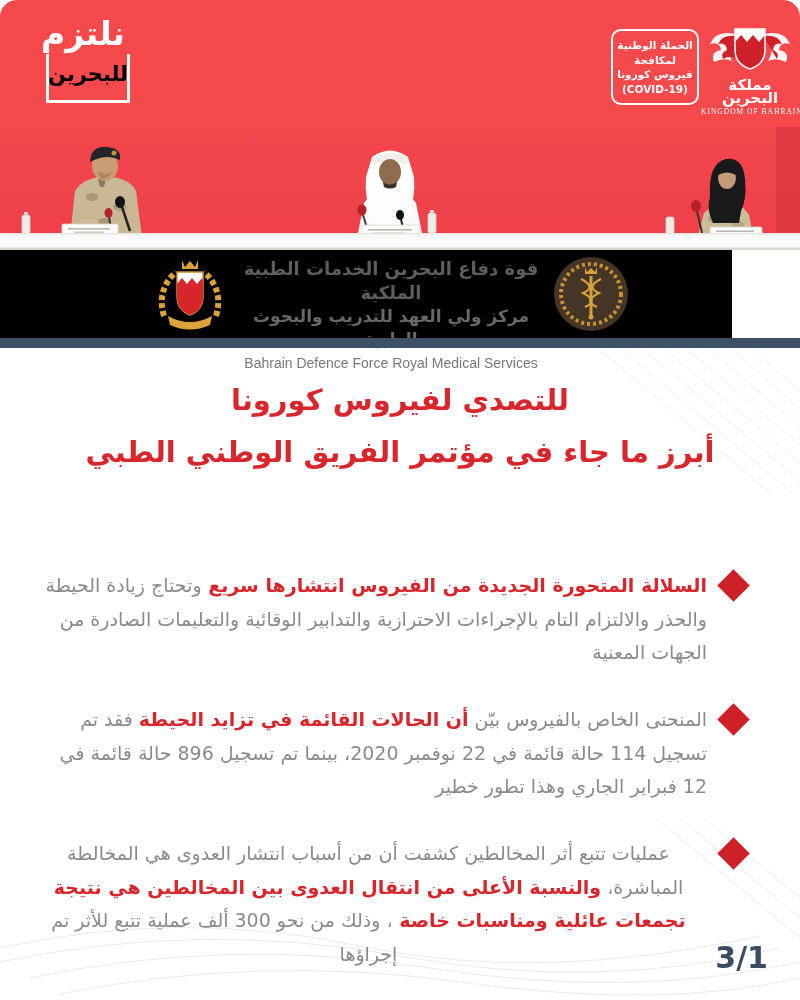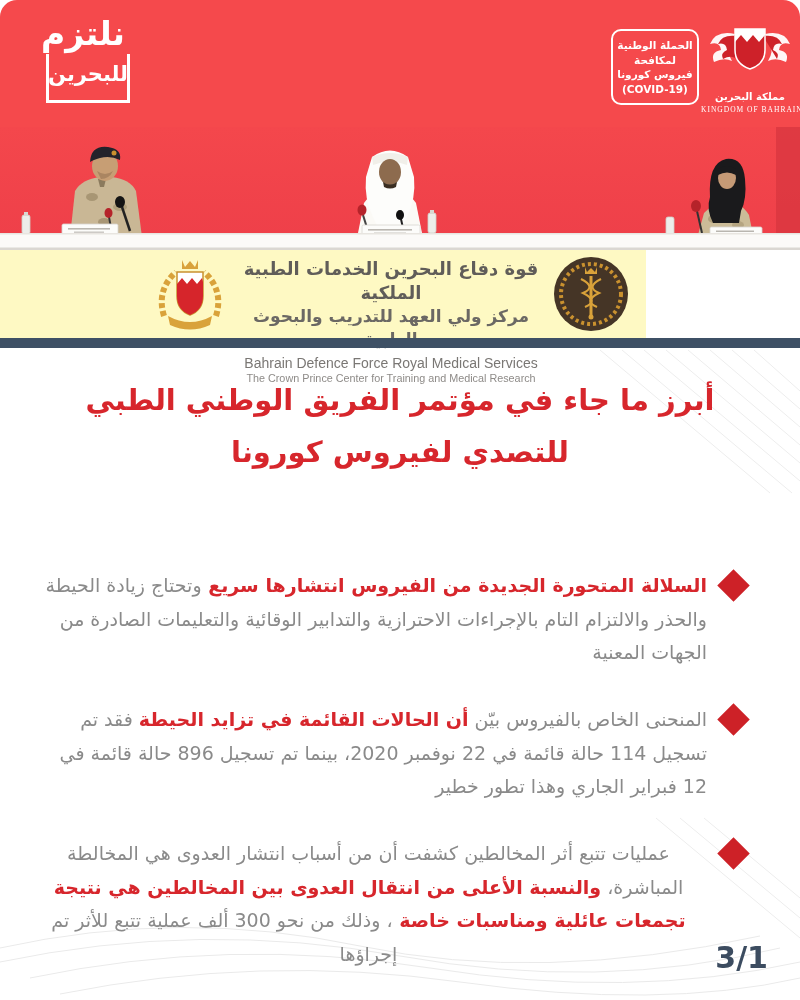--- a/index.html
+++ b/index.html
@@ -6,35 +6,35 @@
   body{width:800px;font-family:"DejaVu Sans",sans-serif;background:#fff;}
   .canvas{position:relative;width:800px;height:1000px;overflow:hidden;background:#ffffff;border-radius:17px;}
 
   
   .header{position:absolute;left:0;top:0;width:800px;height:127px;background:#F5494C;}
   .logo-block{position:absolute;left:46px;top:14px;width:84px;text-align:center;}
   .logo-word{position:relative;z-index:2;display:inline-block;background:#F5494C;
              padding:0 5px;color:#fff;font-weight:bold;font-size:33px;line-height:40px;}
   .logo-box{position:relative;z-index:1;margin-top:-9px;border:3px solid #fff;
             height:52px;display:flex;align-items:center;justify-content:center;
-            color:#ffffff;font-weight:bold;font-size:21px;}
+            color:#000000;font-weight:bold;font-size:21px;}
   .badge{position:absolute;left:611px;top:29px;width:88px;height:76px;border:2px solid #fff;
          border-radius:10px;box-sizing:border-box;display:flex;flex-direction:column;
          justify-content:center;text-align:center;color:#fff;font-weight:bold;
          font-size:10.5px;line-height:14.5px;}
   .kingdom{position:absolute;left:701px;top:26px;width:98px;text-align:center;color:#fff;}
-  .kingdom .ar{font-size:10px;font-weight:bold;line-height:13px;margin-top:12px;}
+  .kingdom .ar{font-size:15px;font-weight:bold;line-height:13px;margin-top:1px;}
   .kingdom .en{font-family:"Liberation Serif",serif;font-size:7.5px;letter-spacing:1px;
                margin-top:2px;white-space:nowrap;}
 
   
   .photo{position:absolute;left:0;top:127px;width:800px;height:123px;}
 
   
-  .banner{position:absolute;left:0;top:250px;width:646px;height:98px;background:#fef9c3;}
+  .banner{position:absolute;left:0;top:250px;width:732px;height:98px;background:#000000;}
   .banner .navy{position:absolute;left:0;bottom:0;width:800px;height:10px;background:#3E5065;}
   .bdf-emblem{position:absolute;left:148px;top:4px;}
   .med-emblem{position:absolute;left:552px;top:5px;}
   .banner-text{position:absolute;left:235px;top:7px;width:312px;text-align:center;}
   .banner-text .ar1{font-size:18px;font-weight:bold;color:#605D59;line-height:24px;}
   .banner-text .ar2{font-size:17px;font-weight:bold;color:#6B6864;line-height:23px;}
   .banner-text .en1{font-family:"Liberation Sans",sans-serif;font-size:14px;color:#7A7774;line-height:18px;margin-top:3px;}
   .banner-text .en2{font-family:"Liberation Sans",sans-serif;font-size:10.8px;color:#8E8B88;line-height:13px;}
 
   
@@ -162,21 +162,20 @@
       <path d="M16,62 Q8,36 28,18" stroke="#D9A23A" stroke-width="6" fill="none" stroke-dasharray="5,3"></path>
       <path d="M68,62 Q76,36 56,18" stroke="#D9A23A" stroke-width="6" fill="none" stroke-dasharray="5,3"></path>
       <path d="M29,18 L55,18 L55,42 Q55,56 42,61 Q29,56 29,42 Z" fill="#ffffff" stroke="#C9912F" stroke-width="1.5"></path>
       <path d="M29,30 L34,24 L39,30 L44,24 L49,30 L54,24 L55,28 L55,42 Q55,56 42,61 Q29,56 29,42 Z" fill="#D6252B"></path>
       <path d="M20,62 Q42,74 64,62 L62,71 Q42,80 22,71 Z" fill="#D9A23A"></path>
     </svg>
     <div class="banner-text">
       <div class="ar1" dir="rtl">قوة دفاع البحرين الخدمات الطبية الملكية</div>
       <div class="ar2" dir="rtl">مركز ولي العهد للتدريب والبحوث الطبية</div>
       <div class="en1">Bahrain Defence Force Royal Medical Services</div>
-      <div class="en2">The Crown Prince Center for Training and Medical Research</div>
     </div>
     <svg class="med-emblem" width="78" height="78" viewBox="0 0 78 78">
       <circle cx="39" cy="39" r="37" fill="#453526"></circle>
       <circle cx="39" cy="39" r="30" fill="none" stroke="#C9912F" stroke-width="4" stroke-dasharray="3,3"></circle>
       <path d="M33,12 L35,17 L39,13 L43,17 L45,12 L45,19 L33,19 Z" fill="#D9A23A"></path>
       <line x1="39" y1="21" x2="39" y2="62" stroke="#D9A23A" stroke-width="3"></line>
       <path d="M29,24 Q45,32 31,38 Q47,46 33,52" fill="none" stroke="#D9A23A" stroke-width="2.2"></path>
       <path d="M49,24 Q33,32 47,38 Q31,46 45,52" fill="none" stroke="#D9A23A" stroke-width="2.2"></path>
       <circle cx="39" cy="62" r="2.5" fill="#D9A23A"></circle>
     </svg>
@@ -199,22 +198,22 @@
     </g>
     <g stroke="#EAEAEA" stroke-width="1" fill="none">
       <path d="M0,600 Q180,560 360,598 T760,588"></path>
       <path d="M0,614 Q200,572 400,608 T780,600"></path>
       <path d="M30,630 Q230,588 430,620 T800,614"></path>
       <path d="M60,646 Q260,606 460,634 T800,630"></path>
     </g>
   </svg>
 
   <div class="title">
+    <div>للتصدي لفيروس كورونا</div>
     <div>أبرز ما جاء في مؤتمر الفريق الوطني الطبي</div>
-    <div>للتصدي لفيروس كورونا</div>
   </div>
 
   <div class="bullet b1">
     <span class="diamond"></span>
     <span class="seg-red">السلالة المتحورة الجديدة من الفيروس انتشارها سريع </span><span class="seg-gray">وتحتاج زيادة الحيطة والحذر والالتزام التام بالإجراءات الاحترازية والتدابير الوقائية والتعليمات الصادرة من الجهات المعنية</span>
   </div>
 
   <div class="bullet b2">
     <span class="diamond"></span>
     <span class="seg-gray">المنحنى الخاص بالفيروس بيّن </span><span class="seg-red">أن الحالات القائمة في تزايد الحيطة</span><span class="seg-gray"> فقد تم تسجيل 114 حالة قائمة في 22 نوفمبر 2020، بينما تم تسجيل 896 حالة قائمة في 12 فبراير الجاري وهذا تطور خطير</span>

